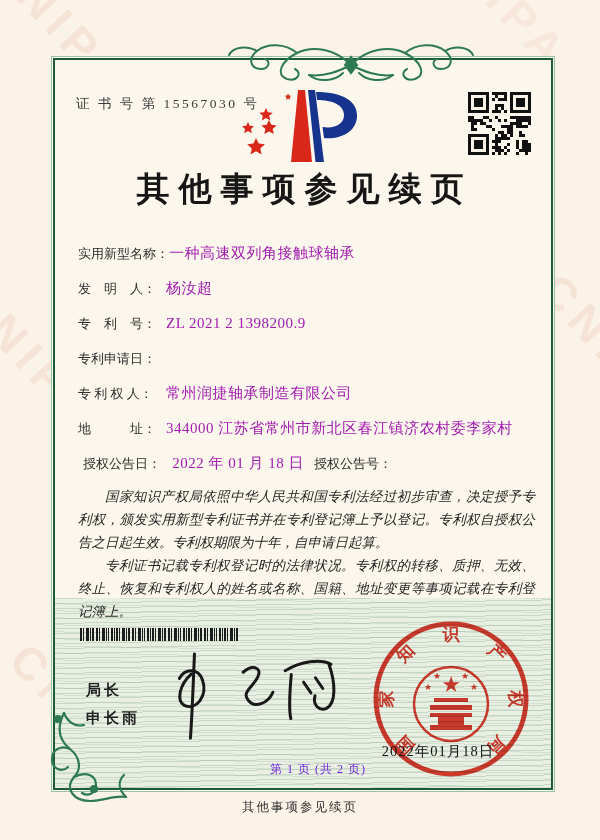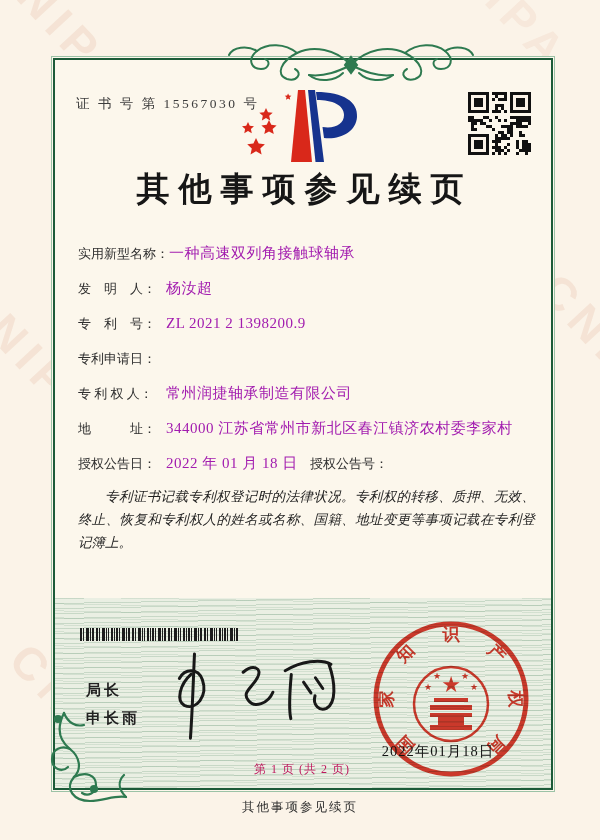--- a/index.html
+++ b/index.html
@@ -45,21 +45,21 @@
   .title{
     position:absolute; left:0; top:167px; width:600px; text-align:center;
     font-size:33px; font-weight:bold; letter-spacing:9px; color:#161616;
     text-indent:9px;
   }
   
   .fields{ position:absolute; left:78px; top:243px; width:458px; }
   .row{ display:flex; align-items:flex-start; margin-bottom:14px; line-height:21px; }
   .lbl{ flex:0 0 88px; font-size:13px; color:#2e2e2e; white-space:nowrap; }
   .val{ flex:1; font-size:15px; color:#a21caf; letter-spacing:0.5px; }
-  .grant-row{ display:flex; line-height:21px; }
+  .grant-row{ display:flex; line-height:21px;text-align:center; }
   .grant-left{ flex:0 0 232px; display:flex; }
   .grant-right{ flex:1; display:flex; }
   
   .paras{
     position:absolute; left:78px; top:485px; width:457px;
     font-size:13.5px; line-height:23px; font-style:italic;
     text-align:justify; color:#1f1f1f;
   }
   .paras p{ margin:0; text-indent:2em; }
   
@@ -71,22 +71,22 @@
     font-weight:600; letter-spacing:3px; color:#222; line-height:28px;
   }
   .sig{ position:absolute; left:146px; top:646px; width:210px; height:100px; }
   .seal{ position:absolute; left:368px; top:616px; width:166px; height:166px; mix-blend-mode:multiply; }
   .seal svg{ width:100%; height:100%; }
   .seal-date{
     position:absolute; left:358px; top:730px; width:160px; text-align:center;
     font-size:14.5px; letter-spacing:1px; color:#141414; font-weight:500;margin-top:12px;
   }
   .page-num{
-    position:absolute; left:52px; top:761px; width:500px; text-align:center;
-    font-size:12px; letter-spacing:1px; color:#be185d;
+    position:absolute; left:68px; top:761px; width:500px; text-align:center;
+    font-size:12px; letter-spacing:1px; color:#6d28d9;
   }
   .cont-note{
     position:absolute; left:0; top:799px; width:600px; text-align:center;
     font-size:12.5px; letter-spacing:2px; color:#2e2e2e; 
   }
 </style>
 </head>
 <body>
 
 <div class="page">
@@ -312,20 +312,21 @@
         <span class="lbl">授权公告日：</span>
         <span class="val">2022 年 01 月 18 日</span>
       </div>
       <div class="grant-right">
         <span class="lbl" style="flex-basis:86px;">授权公告号：</span>
       </div>
     </div>
   </div>
 
   <div class="paras">
+    <p>国家知识产权局依照中华人民共和国专利法经过初步审查，决定授予专利权，颁发实用新型专利证书并在专利登记簿上予以登记。专利权自授权公告之日起生效。专利权期限为十年，自申请日起算。</p>
     <p>专利证书记载专利权登记时的法律状况。专利权的转移、质押、无效、终止、恢复和专利权人的姓名或名称、国籍、地址变更等事项记载在专利登记簿上。</p>
   </div>
 
   <div class="barcode" id="barcode">
       <i style="width: 2px; margin-right: 1px;"></i>
       <i style="width: 1px; margin-right: 2px;"></i>
       <i style="width: 3px; margin-right: 1px;"></i>
       <i style="width: 1px; margin-right: 1px;"></i>
       <i style="width: 2px; margin-right: 2px;"></i>
       <i style="width: 2px; margin-right: 1px;"></i>

